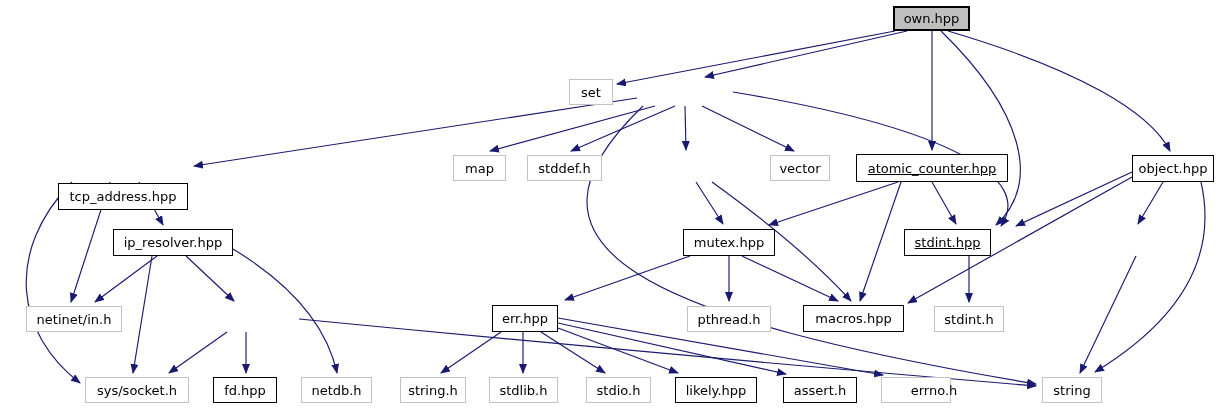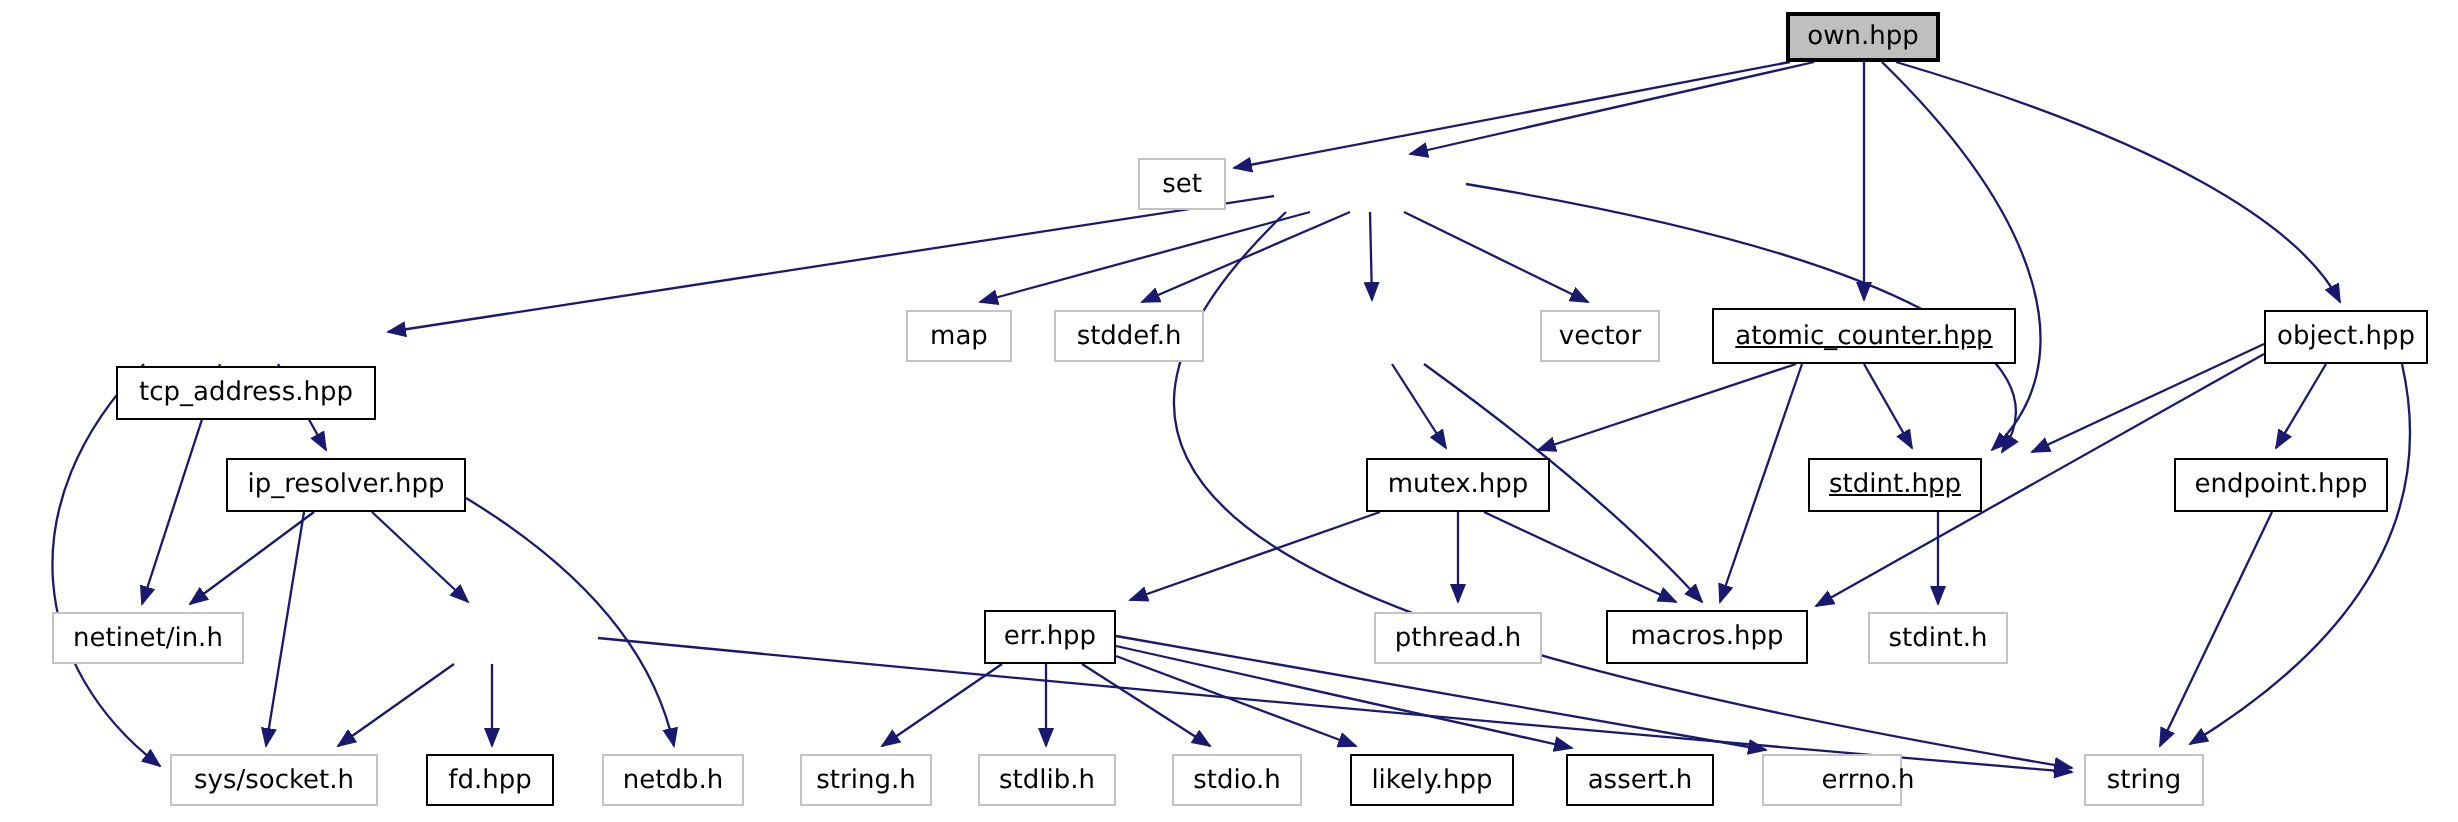--- a/index.html
+++ b/index.html
@@ -92,21 +92,20 @@
     <div class="node external" style="left: 569px; top: 79px; width: 44px; height: 26px;">set</div>
     <div class="node internal" style="left: 58px; top: 155px; width: 130px; height: 27px; margin-top: 28px;">tcp_address.hpp</div>
     <div class="node external" style="left: 453px; top: 155px; width: 53px; height: 26px;">map</div>
     <div class="node external" style="left: 527px; top: 155px; width: 75px; height: 26px;">stddef.h</div>
     <div class="node external" style="left: 770px; top: 155px; width: 60px; height: 26px;">vector</div>
     <div class="node internal" style="left: 856px; top: 154px; width: 152px; height: 28px; text-decoration: underline;">atomic_counter.hpp</div>
     <div class="node internal" style="left: 1132px; top: 155px; width: 82px; height: 27px;">object.hpp</div>
     <div class="node internal" style="left: 113px; top: 229px; width: 120px; height: 27px;">ip_resolver.hpp</div>
     <div class="node internal" style="left: 683px; top: 229px; width: 92px; height: 27px;">mutex.hpp</div>
     <div class="node internal" style="left: 904px; top: 229px; width: 87px; height: 27px; text-decoration: underline;">stdint.hpp</div>
-    <div class="node internal" style="left: 1087px; top: 229px; width: 107px; height: 27px;">endpoint.hpp</div>
     <div class="node external" style="left: 26px; top: 306px; width: 96px; height: 26px;">netinet/in.h</div>
     <div class="node internal" style="left: 492px; top: 305px; width: 66px; height: 27px;">err.hpp</div>
     <div class="node external" style="left: 687px; top: 306px; width: 84px; height: 26px;">pthread.h</div>
     <div class="node internal" style="left: 803px; top: 305px; width: 101px; height: 27px;">macros.hpp</div>
     <div class="node external" style="left: 934px; top: 306px; width: 70px; height: 26px;">stdint.h</div>
     <div class="node external" style="left: 85px; top: 377px; width: 104px; height: 26px;">sys/socket.h</div>
     <div class="node internal" style="left: 213px; top: 377px; width: 64px; height: 26px;">fd.hpp</div>
     <div class="node external" style="left: 301px; top: 377px; width: 71px; height: 26px;">netdb.h</div>
     <div class="node external" style="left: 400px; top: 377px; width: 66px; height: 26px;">string.h</div>
     <div class="node external" style="left: 489px; top: 377px; width: 69px; height: 26px;">stdlib.h</div>

